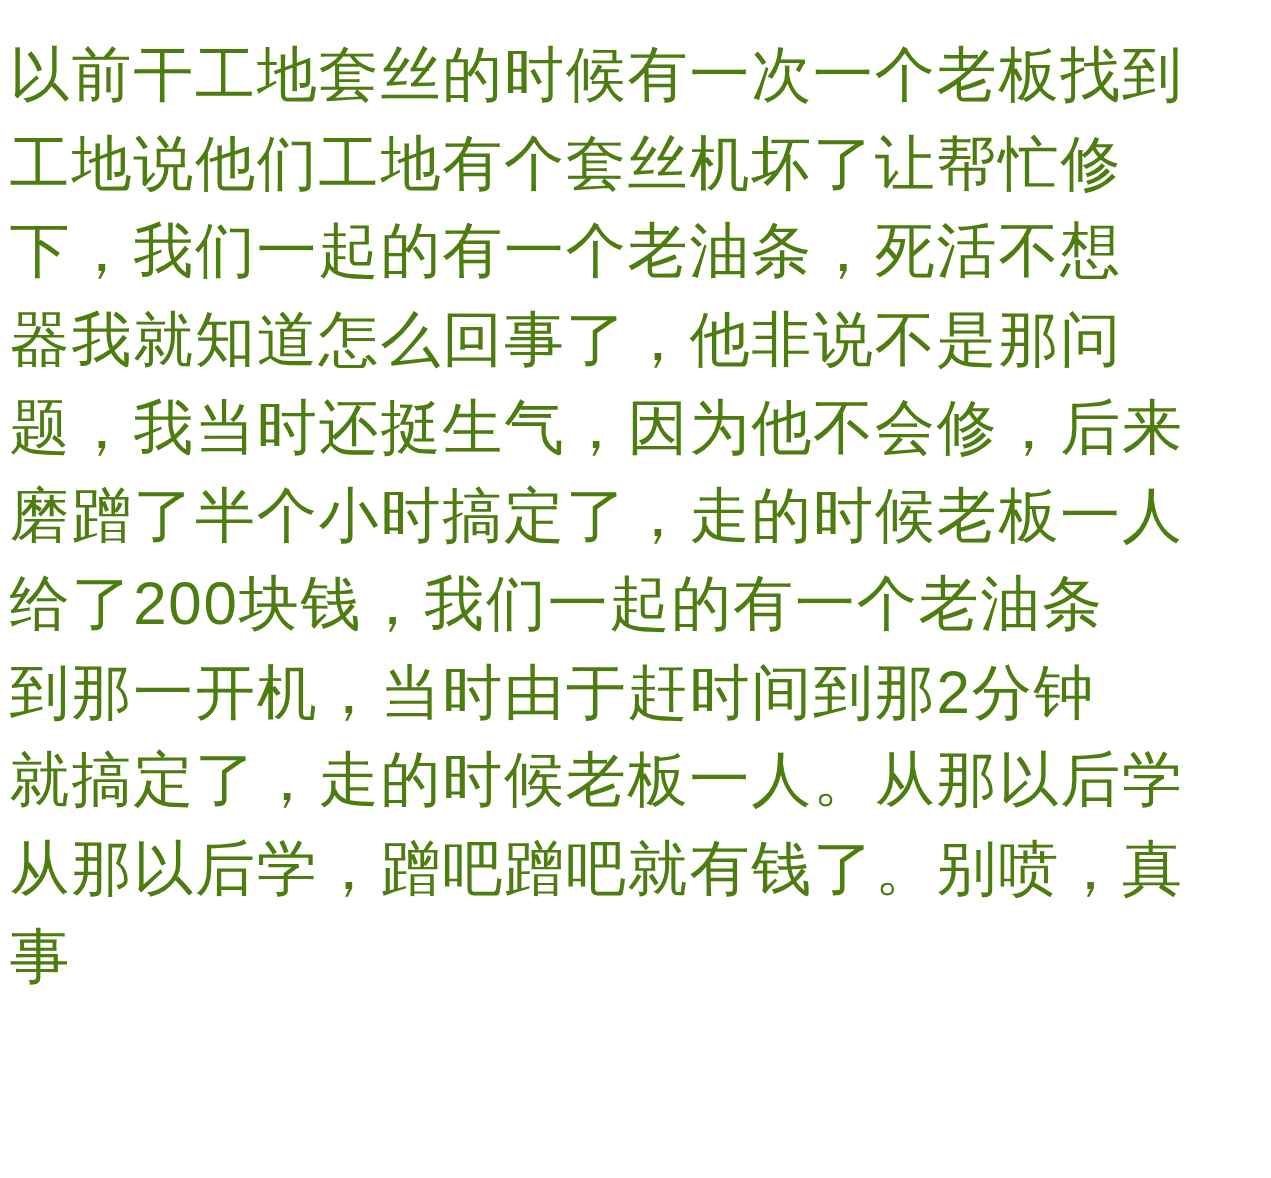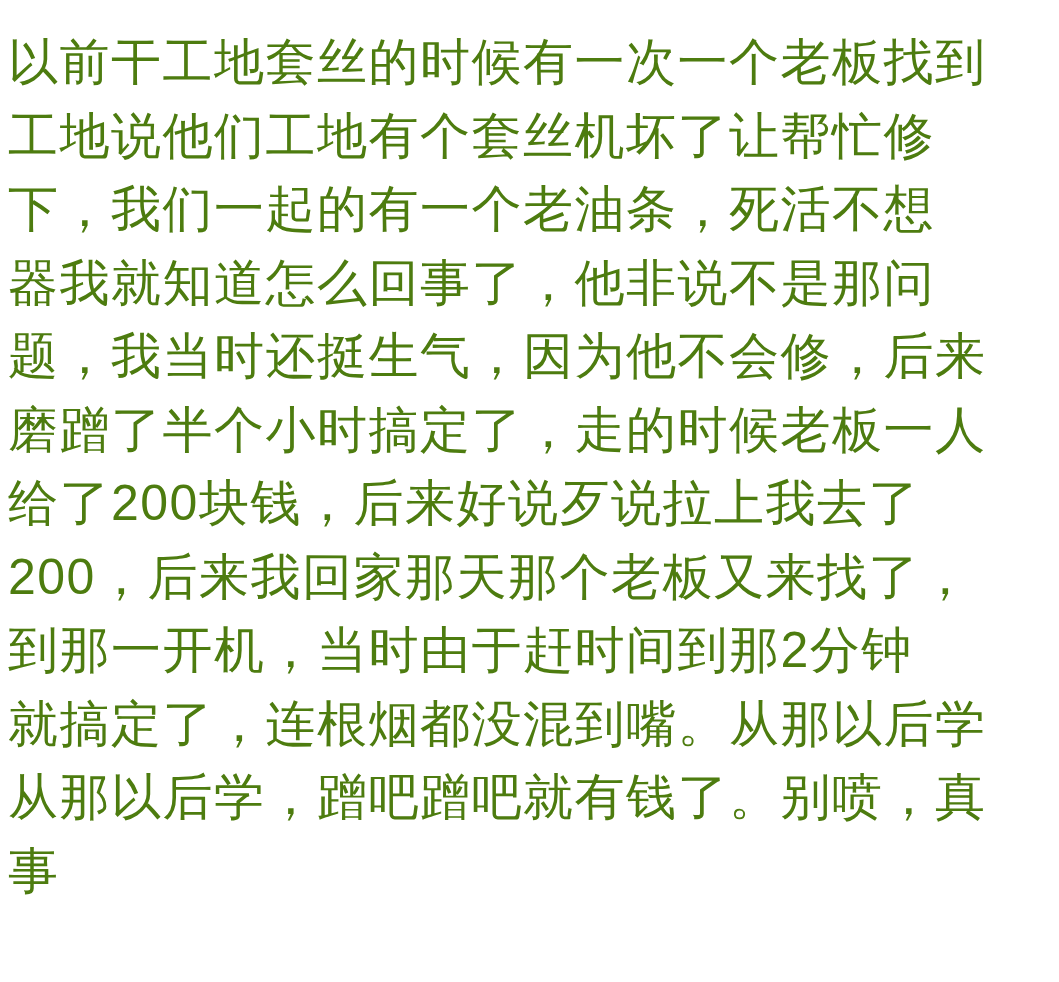--- a/index.html
+++ b/index.html
@@ -25,19 +25,18 @@
 </head>
 <body>
 
 <div class="post-text-block" id="post-lines" style="color: #4d7c0f;">
     <div class="text-line">以前干工地套丝的时候有一次一个老板找到</div>
     <div class="text-line">工地说他们工地有个套丝机坏了让帮忙修</div>
     <div class="text-line">下，我们一起的有一个老油条，死活不想</div>
     <div class="text-line">器我就知道怎么回事了，他非说不是那问</div>
     <div class="text-line">题，我当时还挺生气，因为他不会修，后来</div>
     <div class="text-line">磨蹭了半个小时搞定了，走的时候老板一人</div>
-    <div class="text-line">给了200块钱，后来好说歹说拉上我去了</div>
-    <div class="text-line">200，后来我回家那天那个老板又来找了，</div>
+    <div class="text-line">给了200块钱，我们一起的有一个老油条</div>
     <div class="text-line">到那一开机，当时由于赶时间到那2分钟</div>
-    <div class="text-line">就搞定了，连根烟都没混到嘴。从那以后学</div>
+    <div class="text-line">就搞定了，走的时候老板一人。从那以后学</div>
     <div class="text-line">从那以后学，蹭吧蹭吧就有钱了。别喷，真</div>
     <div class="text-line">事</div>
   </div>
 
 </body></html>

